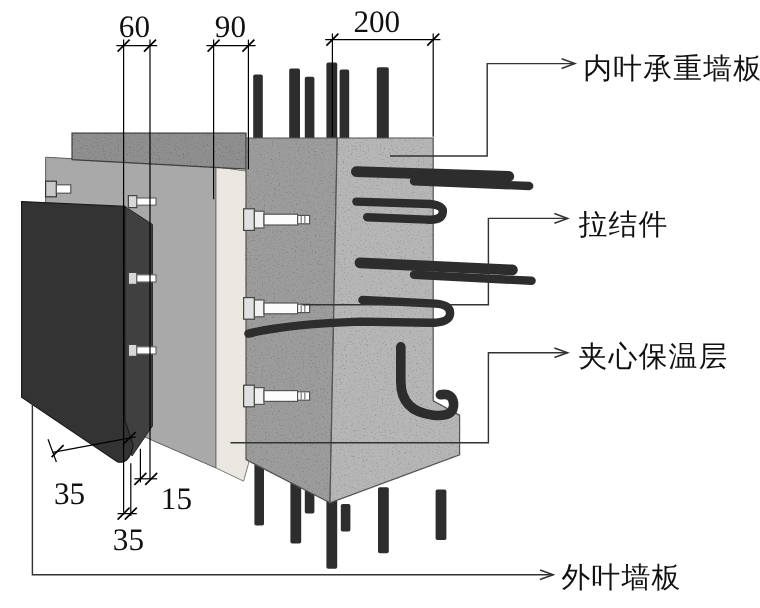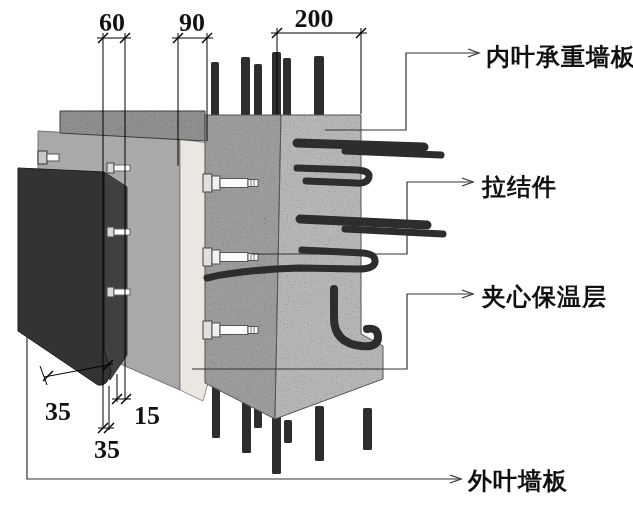--- a/index.html
+++ b/index.html
@@ -1,16 +1,16 @@
 <!DOCTYPE html>
 <html><head>
 <meta charset="utf-8">
 <style>
   html,body{margin:0;padding:0;background:#ffffff;}
-  .stage{width:633px;height:507px;position:relative;background:#fff;overflow:hidden;font-weight:bold;}
+  .stage{width:633px;height:507px;position:relative;background:#fff;overflow:hidden;}
   svg{display:block;}
   .dim-num{font-family:"Liberation Serif","DejaVu Serif",serif;font-size:26px;fill:#111;}
   .cn-label{font-family:"DejaVu Serif","Liberation Serif",serif;font-size:24px;fill:#111;letter-spacing:1px;}
   .dimline{stroke:#000;stroke-width:1;fill:none;}
   .tick{stroke:#000;stroke-width:1.4;}
   .leader{stroke:#333;stroke-width:1.2;fill:none;}
   .rebar{fill:#2d2d2d;}
   .tie{stroke:#2d2d2d;fill:none;stroke-linecap:round;}
 </style>
 </head>

